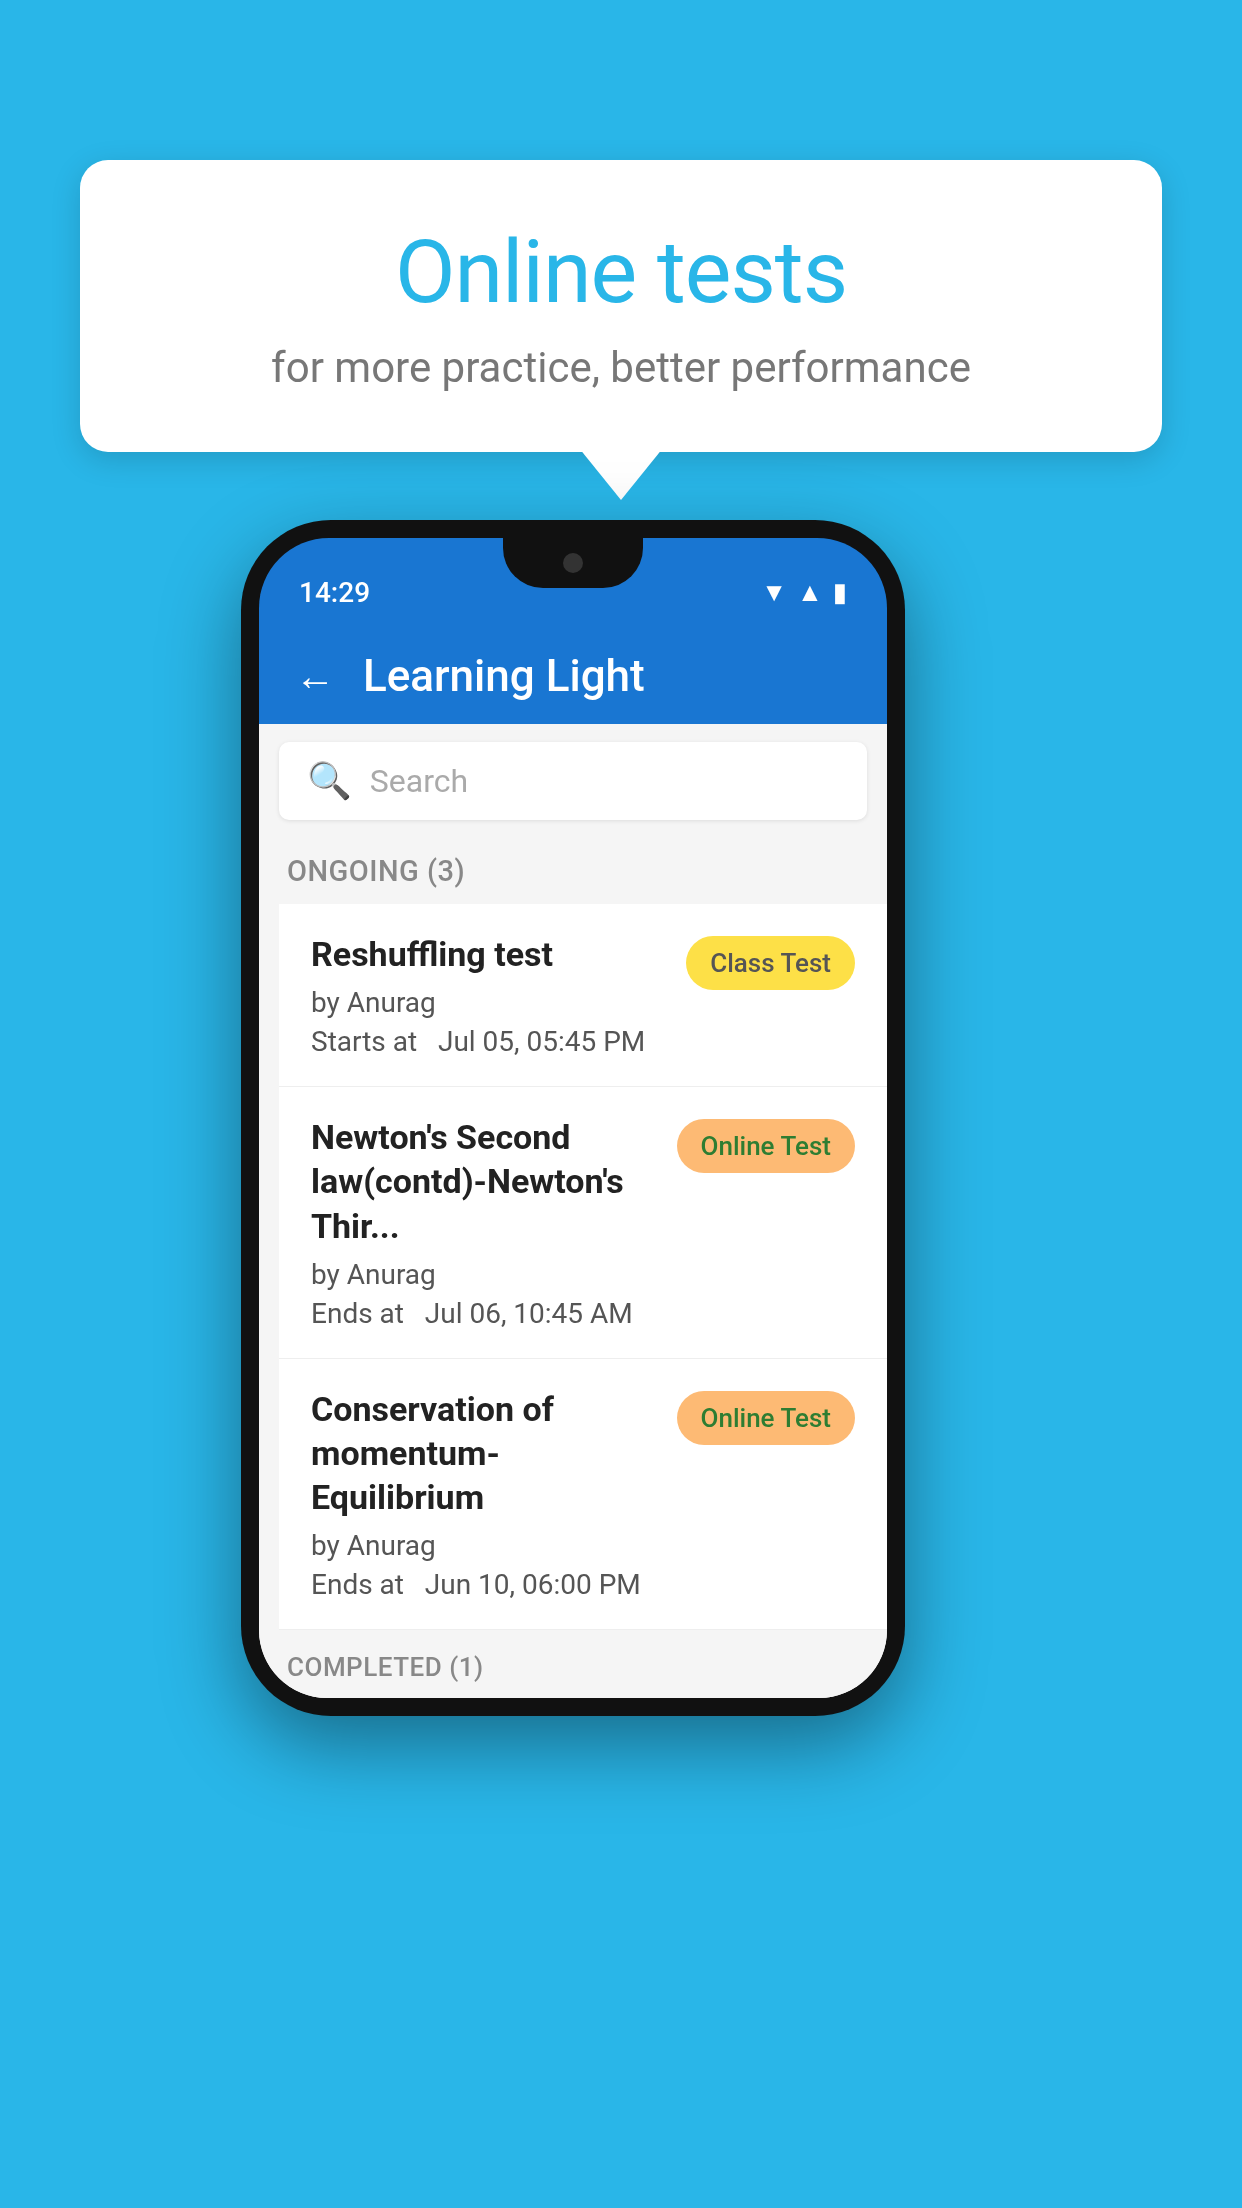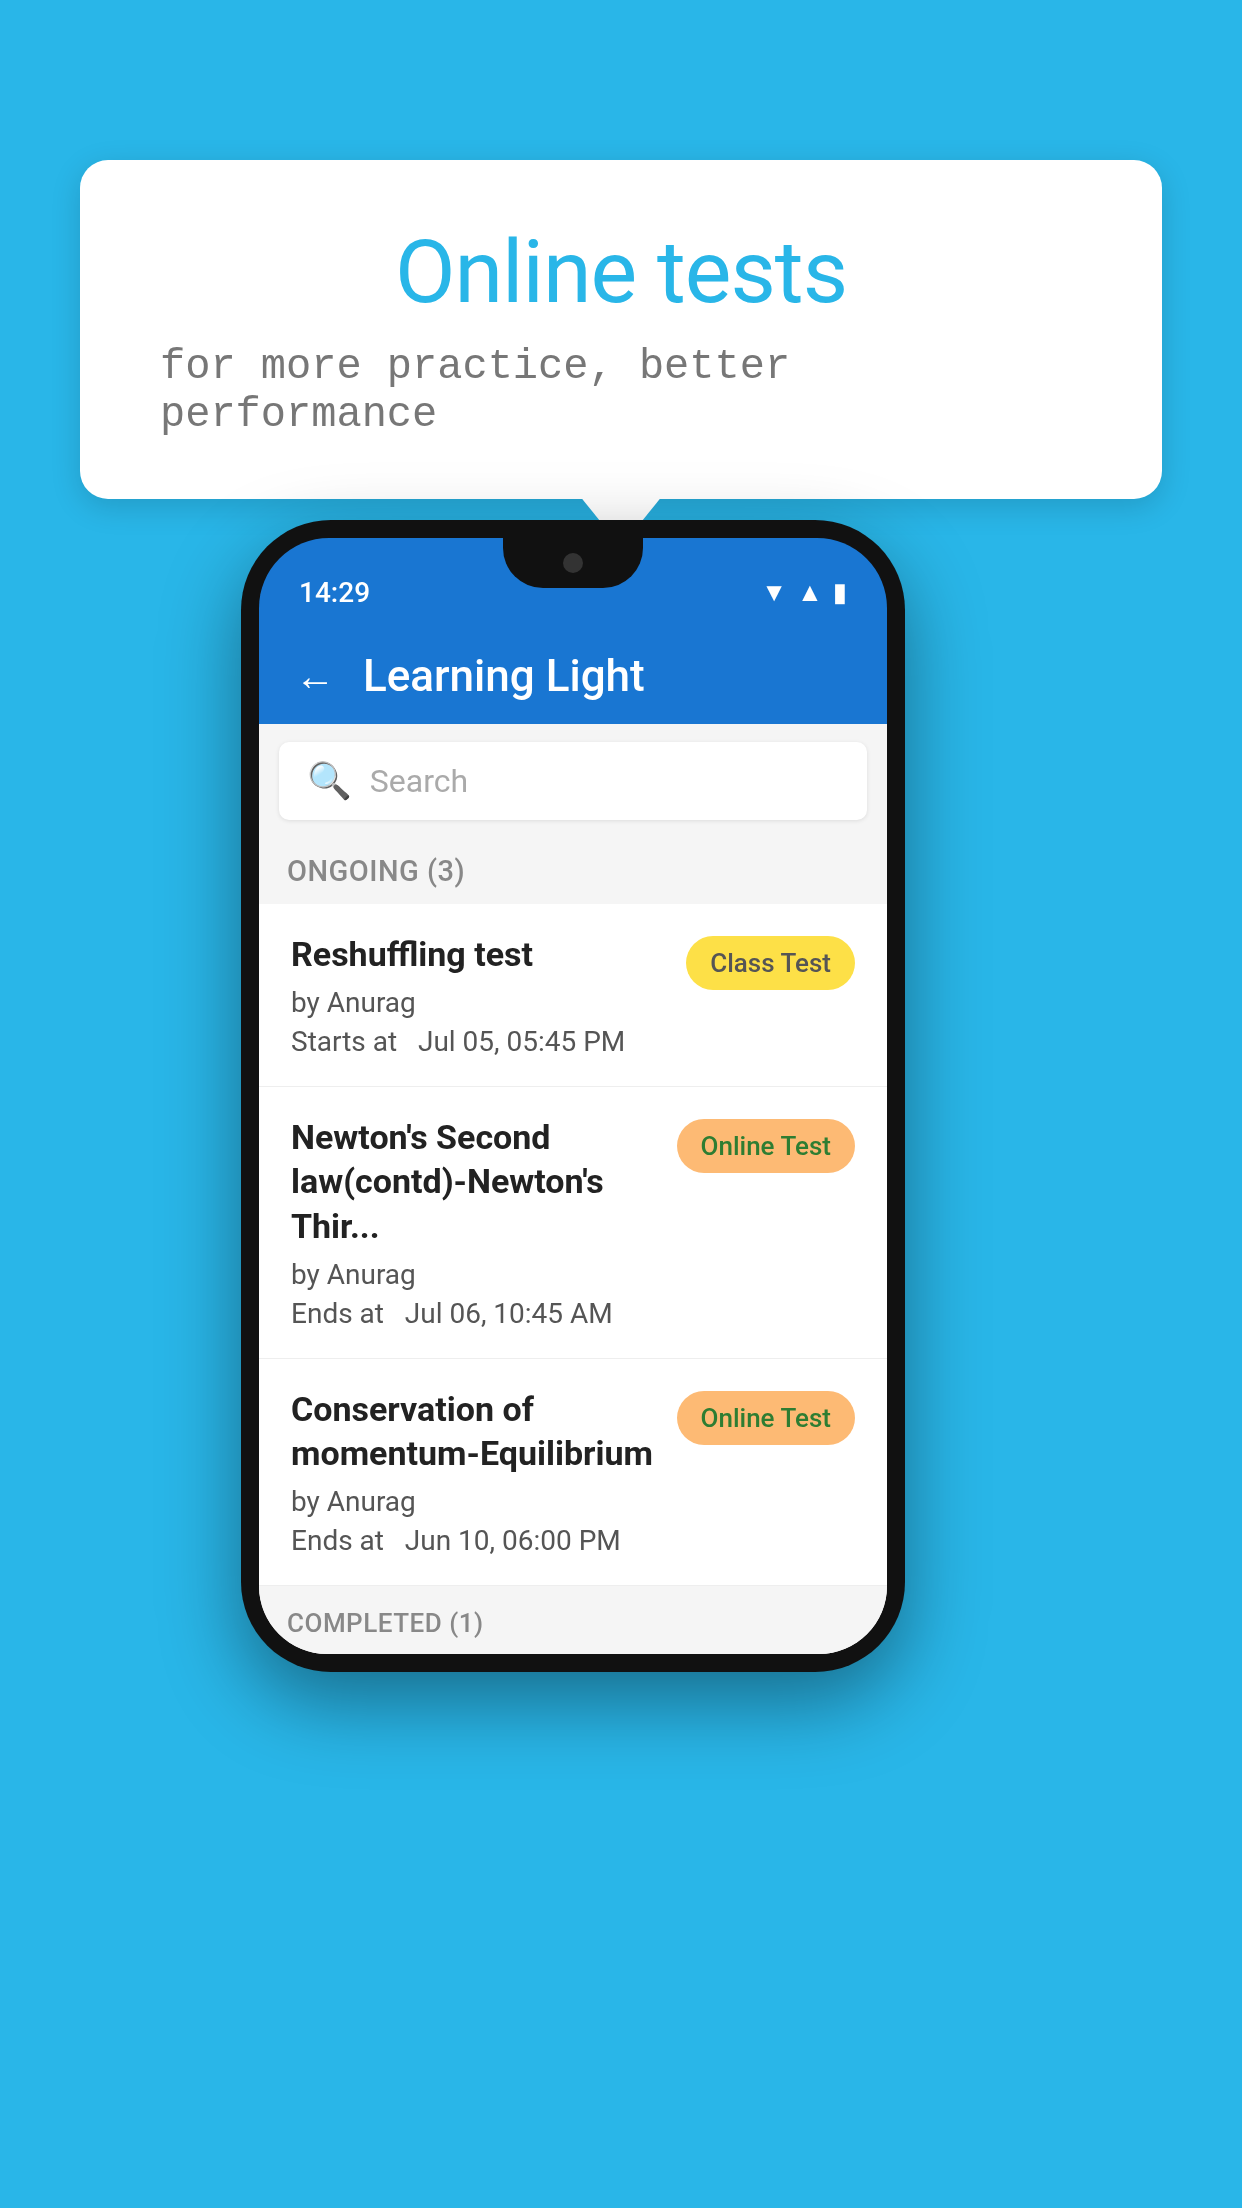--- a/index.html
+++ b/index.html
@@ -42,24 +42,23 @@
       font-size: 88px;
       color: #29b6e8;
       text-align: center;
       font-weight: 400;
       letter-spacing: -1px;
     }
 
     .bubble-subtitle {
       font-size: 42px;
       color: #777;
-      text-align: left;
+      text-align: center;
       margin-top: 20px;
       font-weight: 400;
-      font-family: Liberation Mono, monospace;
     }
 
     
     .phone-wrapper {
       position: absolute;
       top: 520px;
       left: 50%;
       transform: translateX(-50%);
       width: 760px;
     }
@@ -210,20 +209,21 @@
 
     
     .test-item {
       background: white;
       padding: 28px 32px;
       border-bottom: 1px solid #eee;
       display: flex;
       align-items: flex-start;
       justify-content: space-between;
       gap: 20px;
+      margin-left: 20px;
     }
 
     .test-info {
       flex: 1;
     }
 
     .test-title {
       font-size: 34px;
       font-weight: 700;
       color: #222;

